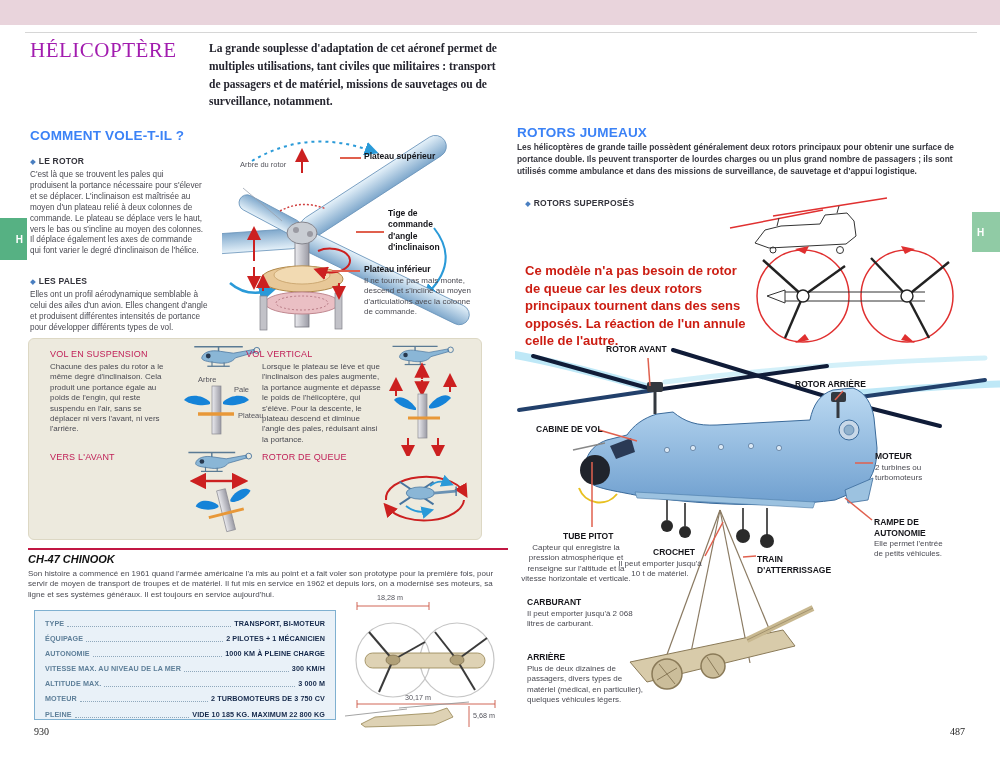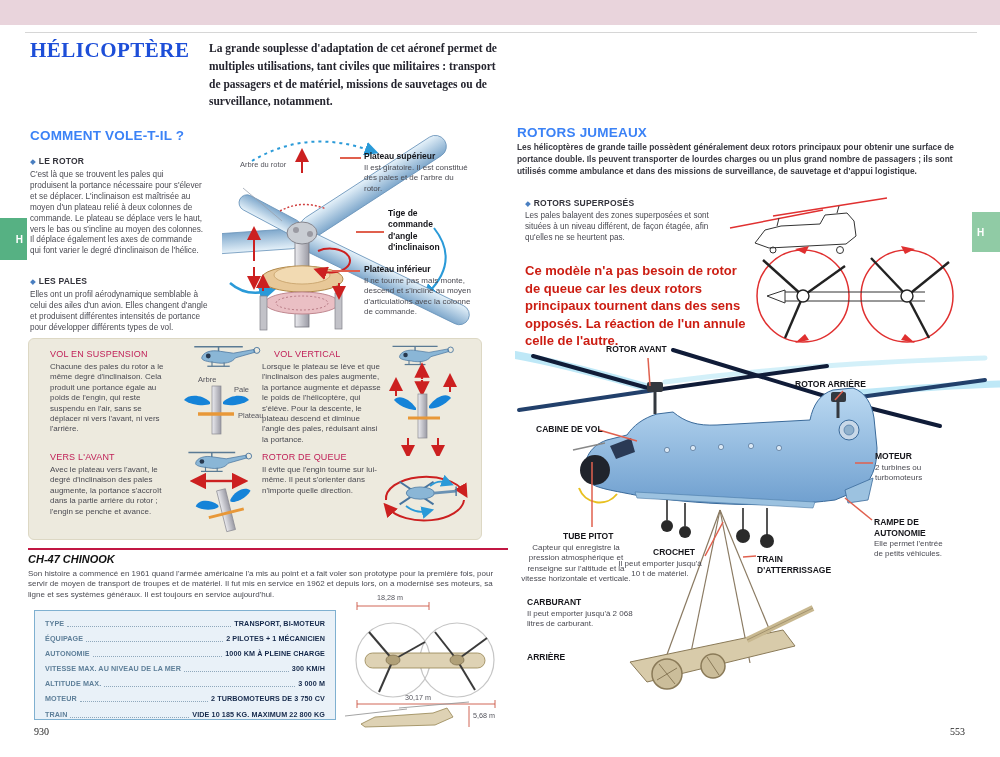--- a/index.html
+++ b/index.html
@@ -1,22 +1,22 @@
 <!DOCTYPE html>
 <html><head>
 <meta charset="utf-8">
 <style>
   html,body{margin:0;padding:0;background:#fff;}
   #stage{position:relative;width:1000px;height:757px;background:#fff;overflow:hidden;
          font-family:"Liberation Sans",sans-serif;}
   .abs{position:absolute;}
   .band{background:#e9d4dc;}
   .rule{background:#d6d6d6;height:1px;}
-  .title{font-family:"Liberation Serif",serif;font-weight:bold;font-size:21px;
-         color:#1d4ed8;letter-spacing:.5px;}
+  .title{font-family:"Liberation Serif",serif;font-weight:normal;font-size:21px;
+         color:#a21caf;letter-spacing:.5px;}
   .intro{font-family:"Liberation Serif",serif;font-weight:bold;font-size:11.5px;
          line-height:1.55;color:#24242e;margin-left:44px;}
   .h-red{font-weight:bold;font-size:13.5px;color:#3b82f6;letter-spacing:.2px;}
   .sub-row{display:flex;align-items:baseline;gap:3px;}
   .diamond{color:#4a7fc1;font-size:7.5px;}
   .sub-label{font-weight:bold;font-size:8.5px;color:#33333b;letter-spacing:.2px;}
   .body{font-size:8.2px;line-height:1.33;color:#4a4a52;}
   .c-title{font-weight:bold;font-size:8.5px;color:#15151a;}
   .c-text{font-size:8px;line-height:1.3;color:#4a4a52;}
   .box{background:#edeade;border:1px solid #ddd8c4;border-radius:6px;}
@@ -134,21 +134,20 @@
     <line x1="32" y1="134" x2="32" y2="150" stroke="#cc2020" stroke-width="2" marker-end="url(#arrR)"></line>
     <line x1="41" y1="158" x2="41" y2="148" stroke="#cc2020" stroke-width="2" marker-end="url(#arrR)"></line>
     <line x1="117" y1="150" x2="117" y2="160" stroke="#cc2020" stroke-width="2" marker-end="url(#arrR)"></line>
     <line x1="80" y1="40" x2="80" y2="22" stroke="#cc2020" stroke-width="2" marker-end="url(#arrR)"></line>
     <line x1="21" y1="55" x2="60" y2="88" stroke="#9aa2ae" stroke-width="0.8"></line>
     <text class="svg-lab" x="18" y="34">Arbre du rotor</text>
   </svg>
 
   <div class="lead" style="left:340px;top:157px;width:21px;height:1.5px"></div>
   <div class="abs c-title" style="left:364px;top:151px;width:110px">Plateau supérieur</div>
-  <div class="abs c-text" style="left:364px;top:163px;width:104px">Il est giratoire. Il est constitué des pales et de l'arbre du rotor.</div>
 
   <div class="lead" style="left:356px;top:231px;width:28px;height:1.5px"></div>
   <div class="abs c-title" style="left:388px;top:208px;width:72px;line-height:1.35">Tige de commande d'angle d'inclinaison</div>
 
   <div class="lead" style="left:332px;top:270px;width:28px;height:1.5px"></div>
   <div class="abs c-title" style="left:364px;top:264px;width:110px">Plateau inférieur</div>
   <div class="abs c-text" style="left:364px;top:276px;width:108px">Il ne tourne pas mais monte, descend et s'incline au moyen d'articulations avec la colonne de commande.</div>
 
   <div class="abs box" style="left:28px;top:338px;width:452px;height:200px"></div>
 
@@ -158,52 +157,50 @@
     <use href="#heliSide" x="20" y="0" width="76" height="28"></use>
     <text class="svg-lab" x="30" y="40">Arbre</text>
     <rect x="44" y="44" width="9" height="48" fill="url(#shaftG)" stroke="#8a8a92" stroke-width="0.7"></rect>
     <path d="M42,60 C34,52 20,52 16,58 C24,64 38,64 42,62 Z" fill="#1583d8"></path>
     <path d="M55,60 C63,52 77,52 81,58 C73,64 59,64 55,62 Z" fill="#1583d8"></path>
     <text class="svg-lab" x="66" y="50">Pale</text>
     <line x1="30" y1="72" x2="66" y2="72" stroke="#e89838" stroke-width="3.5"></line>
     <text class="svg-lab" x="70" y="76">Plateau</text>
   </svg>
 
-  <div class="abs box-title" style="left:274px;top:349px">VOL VERTICAL</div>
+  <div class="abs box-title" style="left:246px;top:349px">VOL VERTICAL</div>
   <div class="abs c-text" style="left:262px;top:362px;width:120px">Lorsque le plateau se lève et que l'inclinaison des pales augmente, la portance augmente et dépasse le poids de l'hélicoptère, qui s'élève. Pour la descente, le plateau descend et diminue l'angle des pales, réduisant ainsi la portance.</div>
   <svg class="abs" style="left:382px;top:342px" width="92" height="114" viewBox="0 0 92 114">
     <use href="#heliSide" x="4" y="0" width="72" height="26"></use>
     <line x1="40" y1="37" x2="40" y2="28" stroke="#cc2020" stroke-width="2.2" marker-end="url(#arrR)"></line>
     <line x1="40" y1="38" x2="40" y2="47" stroke="#cc2020" stroke-width="2.2" marker-end="url(#arrR)"></line>
     <rect x="36" y="52" width="9" height="44" fill="url(#shaftG)" stroke="#8a8a92" stroke-width="0.7"></rect>
     <path d="M34,66 C27,56 16,52 12,58 C19,66 30,68 34,68 Z" fill="#1583d8"></path>
     <path d="M47,64 C54,54 65,50 69,56 C62,64 51,68 47,66 Z" fill="#1583d8"></path>
     <line x1="26" y1="76" x2="58" y2="76" stroke="#e89838" stroke-width="3"></line>
     <line x1="14" y1="54" x2="14" y2="42" stroke="#cc2020" stroke-width="2" marker-end="url(#arrR)"></line>
     <line x1="68" y1="50" x2="68" y2="38" stroke="#cc2020" stroke-width="2" marker-end="url(#arrR)"></line>
     <line x1="26" y1="96" x2="26" y2="110" stroke="#cc2020" stroke-width="2" marker-end="url(#arrR)"></line>
     <line x1="56" y1="96" x2="56" y2="110" stroke="#cc2020" stroke-width="2" marker-end="url(#arrR)"></line>
   </svg>
 
   <div class="abs box-title" style="left:50px;top:452px">VERS L'AVANT</div>
-  <div class="abs c-text" style="left:50px;top:465px;width:124px">Avec le plateau vers l'avant, le degré d'inclinaison des pales augmente, la portance s'accroît dans la partie arrière du rotor ; l'engin se penche et avance.</div>
   <svg class="abs" style="left:172px;top:448px" width="98" height="90" viewBox="0 0 98 90">
     <use href="#heliSide" x="10" y="0" width="74" height="27"></use>
     <line x1="47" y1="33" x2="26" y2="33" stroke="#cc2020" stroke-width="2.4" marker-end="url(#arrR)"></line>
     <line x1="47" y1="33" x2="68" y2="33" stroke="#cc2020" stroke-width="2.4" marker-end="url(#arrR)"></line>
     <g transform="translate(48,40) rotate(-14)">
       <rect x="-4" y="2" width="9" height="42" fill="url(#shaftG)" stroke="#8a8a92" stroke-width="0.7"></rect>
       <path d="M-6,16 C-13,8 -24,6 -28,12 C-21,19 -10,20 -6,18 Z" fill="#1583d8"></path>
       <path d="M7,14 C14,6 25,4 29,10 C22,17 11,18 7,16 Z" fill="#1583d8"></path>
       <line x1="-18" y1="26" x2="18" y2="26" stroke="#e89838" stroke-width="3"></line>
     </g>
   </svg>
 
   <div class="abs box-title" style="left:262px;top:452px">ROTOR DE QUEUE</div>
-  <div class="abs c-text" style="left:262px;top:465px;width:118px">Il évite que l'engin tourne sur lui-même. Il peut s'orienter dans n'importe quelle direction.</div>
   <svg class="abs" style="left:372px;top:452px" width="104" height="82" viewBox="0 0 104 82">
     <path d="M14,48 A40,22 0 0 1 92,40" stroke="#cc2020" stroke-width="2" fill="none" marker-end="url(#arrR)"></path>
     <path d="M92,48 A40,22 0 0 1 16,56" stroke="#cc2020" stroke-width="2" fill="none" marker-end="url(#arrR)"></path>
     <use href="#heliTop" x="14" y="26" width="80" height="32"></use>
     <path d="M34,54 q10,8 22,5" stroke="#2a9ad8" stroke-width="1.8" fill="none" marker-end="url(#arrB)"></path>
     <path d="M58,34 q8,-7 18,-3" stroke="#2a9ad8" stroke-width="1.8" fill="none" marker-end="url(#arrB)"></path>
   </svg>
 
   <div class="abs" style="left:28px;top:548px;width:480px;height:2px;background:#c11743"></div>
   <div class="abs ch-title" style="left:28px;top:553px">CH-47 CHINOOK</div>
@@ -234,21 +231,21 @@
         <span class="spec-label">ALTITUDE MAX.</span>
         <span class="spec-dots"></span>
         <span class="spec-value">3 000 M</span>
       </div>
     <div class="spec-row">
         <span class="spec-label">MOTEUR</span>
         <span class="spec-dots"></span>
         <span class="spec-value">2 TURBOMOTEURS DE 3 750 CV</span>
       </div>
     <div class="spec-row">
-        <span class="spec-label">TRAIN</span>
+        <span class="spec-label">PLEINE</span>
         <span class="spec-dots"></span>
         <span class="spec-value">VIDE 10 185 KG. MAXIMUM 22 800 KG</span>
       </div>
   </div>
 
   <svg class="abs" style="left:337px;top:590px" width="170" height="140" viewBox="0 0 170 140">
     <text class="dim-lab" x="40" y="10">18,28 m</text>
     <line x1="20" y1="16" x2="92" y2="16" stroke="#cc5544" stroke-width="0.9"></line>
     <line x1="20" y1="12" x2="20" y2="20" stroke="#cc5544" stroke-width="0.9"></line>
     <line x1="92" y1="12" x2="92" y2="20" stroke="#cc5544" stroke-width="0.9"></line>
@@ -268,30 +265,29 @@
     <line x1="158" y1="110" x2="158" y2="118" stroke="#cc5544" stroke-width="0.9"></line>
     <text class="dim-lab" x="68" y="110">30,17 m</text>
     <path d="M24,134 L38,127 L96,123 L110,118 L116,127 L98,135 L28,137 Z" fill="#ded2b4" stroke="#968450" stroke-width="0.8"></path>
     <line x1="8" y1="126" x2="70" y2="119" stroke="#9a9a9a" stroke-width="0.9"></line>
     <line x1="62" y1="118" x2="132" y2="112" stroke="#9a9a9a" stroke-width="0.9"></line>
     <line x1="132" y1="116" x2="132" y2="137" stroke="#cc5544" stroke-width="0.9"></line>
     <text class="dim-lab" x="136" y="128">5,68 m</text>
   </svg>
 
   <div class="abs pagenum" style="left:34px;top:726px">930</div>
-  <div class="abs pagenum" style="left:950px;top:726px">553</div>
+  <div class="abs pagenum" style="left:950px;top:726px">487</div>
 
   <div class="abs h-red" style="left:517px;top:125px">ROTORS JUMEAUX</div>
   <div class="abs" style="left:517px;top:141px;width:458px;font-weight:bold;font-size:8.4px;line-height:1.45;color:#3a3a42">Les hélicoptères de grande taille possèdent généralement deux rotors principaux pour obtenir une surface de portance double. Ils peuvent transporter de lourdes charges ou un plus grand nombre de passagers ; ils sont utilisés comme ambulance et dans des missions de surveillance, de sauvetage et d'appui logistique.</div>
 
   <div class="abs sub-row" style="left:525px;top:198px">
     <span class="diamond">◆</span>
     <span class="sub-label">ROTORS SUPERPOSÉS</span>
   </div>
-  <div class="abs body" style="left:525px;top:211px;width:208px">Les pales balayent des zones superposées et sont situées à un niveau différent, de façon étagée, afin qu'elles ne se heurtent pas.</div>
 
   <div class="abs red-note" style="left:525px;top:262px;width:228px">Ce modèle n'a pas besoin de rotor de queue car les deux rotors principaux tournent dans des sens opposés. La réaction de l'un annule celle de l'autre.</div>
 
   <svg class="abs" style="left:725px;top:188px" width="255" height="160" viewBox="0 0 255 160">
     <line x1="5" y1="40" x2="98" y2="22" stroke="#e03030" stroke-width="1.4"></line>
     <line x1="48" y1="28" x2="162" y2="10" stroke="#e03030" stroke-width="1.4"></line>
     <path d="M30,55 L40,42 L56,38 L95,36 L100,27 L122,25 L129,33 L131,48 L121,56 L44,60 Z" fill="#fff" stroke="#333" stroke-width="1"></path>
     <line x1="52" y1="38" x2="54" y2="30" stroke="#333" stroke-width="1"></line>
     <line x1="112" y1="25" x2="114" y2="18" stroke="#333" stroke-width="1"></line>
     <circle cx="48" cy="62" r="3" fill="none" stroke="#333"></circle>
@@ -381,14 +377,15 @@
   <div class="abs c-title" style="left:563px;top:531px">TUBE PITOT</div>
   <div class="abs c-text ra" style="left:520px;top:543px;width:112px">Capteur qui enregistre la pression atmosphérique et renseigne sur l'altitude et la vitesse horizontale et verticale.</div>
   <div class="abs c-title" style="left:653px;top:547px">CROCHET</div>
   <div class="abs c-text ra" style="left:614px;top:559px;width:92px">Il peut emporter jusqu'à 10 t de matériel.</div>
   <div class="abs c-title" style="left:757px;top:554px;width:82px;line-height:1.3">TRAIN D'ATTERRISSAGE</div>
   <div class="abs c-title" style="left:874px;top:517px;width:80px;line-height:1.3">RAMPE DE AUTONOMIE</div>
   <div class="abs c-text" style="left:874px;top:539px;width:76px">Elle permet l'entrée de petits véhicules.</div>
   <div class="abs c-title" style="left:527px;top:597px">CARBURANT</div>
   <div class="abs c-text" style="left:527px;top:609px;width:106px">Il peut emporter jusqu'à 2 068 litres de carburant.</div>
   <div class="abs c-title" style="left:527px;top:652px">ARRIÈRE</div>
+  <div class="abs c-text" style="left:527px;top:664px;width:118px">Plus de deux dizaines de passagers, divers types de matériel (médical, en particulier), quelques véhicules légers.</div>
 
 </div>
 
 </body></html>

